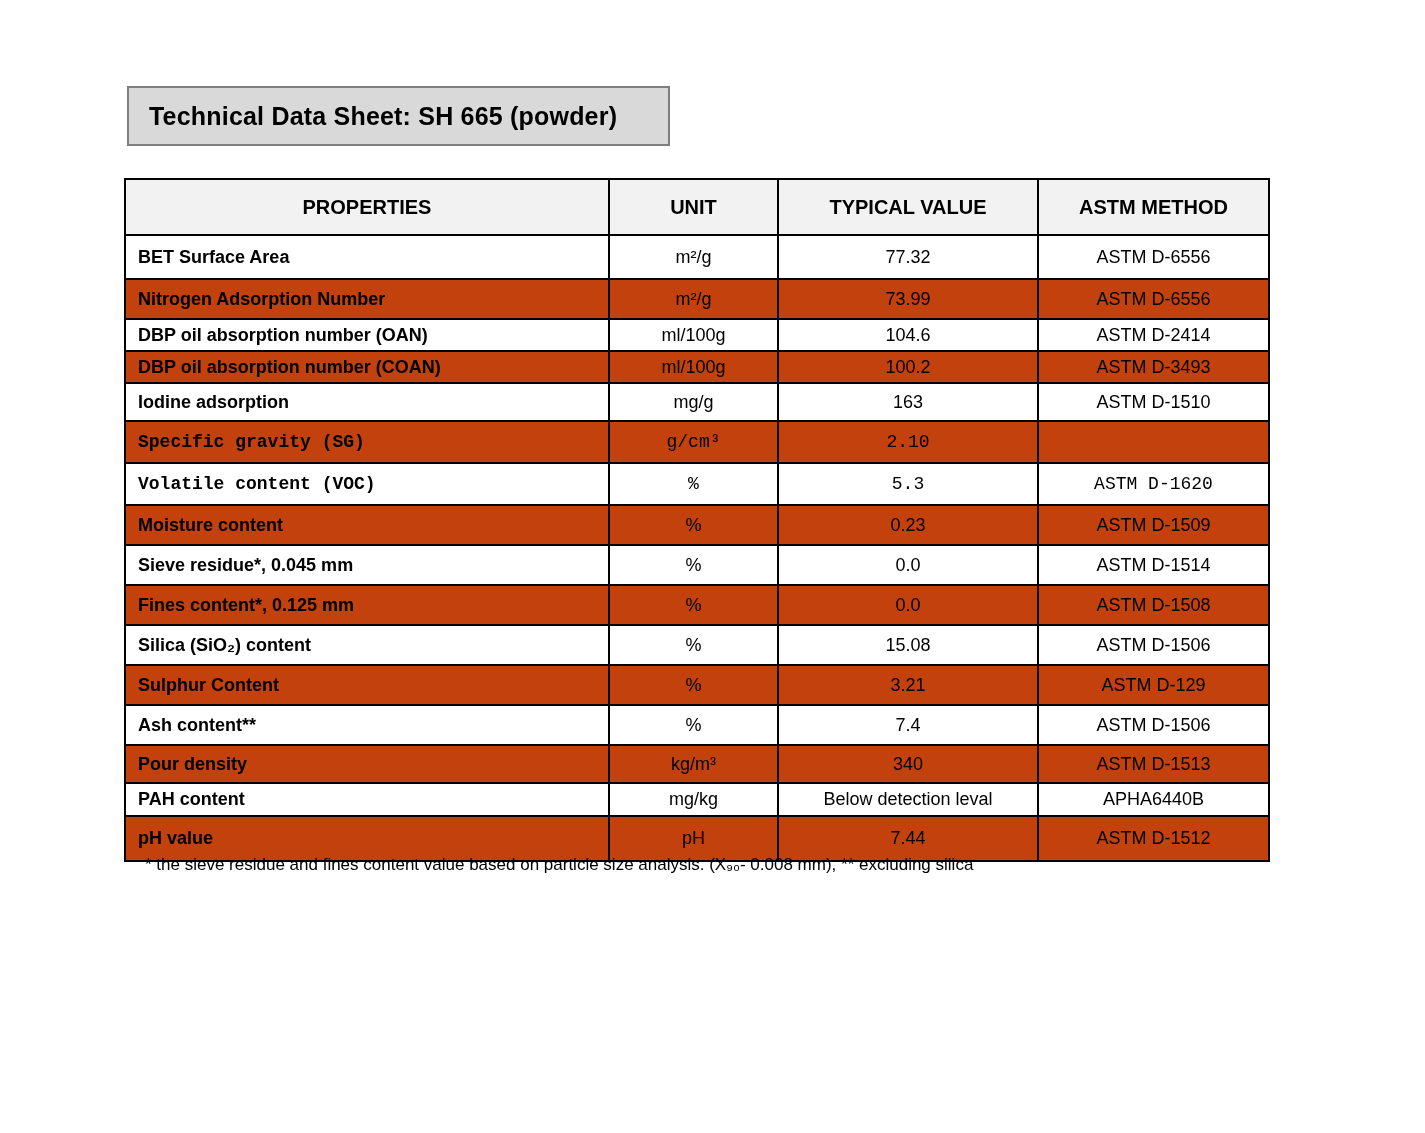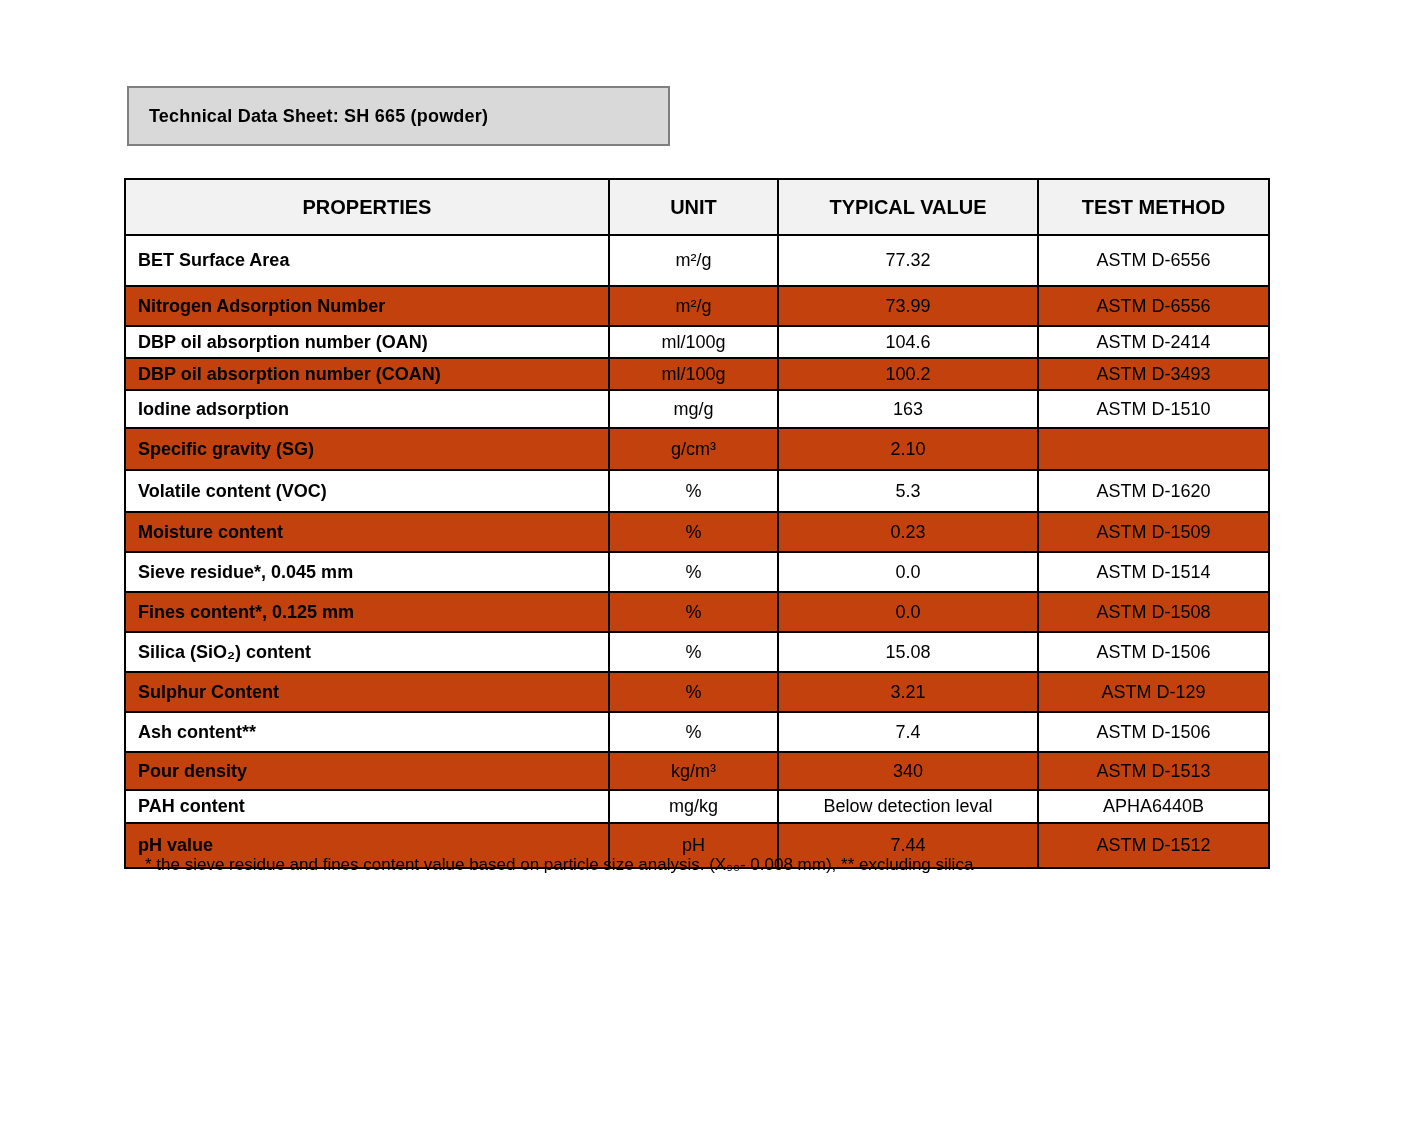--- a/index.html
+++ b/index.html
@@ -21,21 +21,21 @@
     left: 127px;
     top: 86px;
     width: 543px;
     height: 60px;
     background: #d9d9d9;
     border: 2px solid #7f7f7f;
     box-sizing: border-box;
     display: flex;
     align-items: center;
     padding-left: 20px;
-    font-size: 18px;
+    font-size: 25px;
     font-weight: bold;
     letter-spacing: 0.2px;
   }
   table.data-table {
     position: absolute;
     left: 124px;
     top: 178px;
     width: 1144px;
     border-collapse: collapse;
     table-layout: fixed;
@@ -67,22 +67,22 @@
     padding-left: 12px;
     font-weight: bold;
   }
   table.data-table tbody tr.stripe td {
     background: #c2410c;
   }
   tr.rh32 { height: 32px; border-radius: 13px; }
   tr.rh33 { height: 33px; border-radius: 12px; }
   tr.rh38 { height: 38px; }
   tr.rh40 { height: 40px; }
-  tr.rh42 { height: 42px; }
-  tr.rh44 { height: 51px; }
+  tr.rh42 { height: 42px; font-family: Liberation Mono, monospace; }
+  tr.rh44 { height: 44px; }
   tr.rh45 { height: 45px; }
   .footnote {
     position: absolute;
     left: 145px;
     top: 855px;
     width: 1130px;
     font-size: 17px;
     font-weight: normal;
   }
 </style>
@@ -100,21 +100,21 @@
       <col style="width:484px">
       <col style="width:169px">
       <col style="width:260px">
       <col style="width:231px">
     </colgroup>
     <thead>
       <tr>
         <th>PROPERTIES</th>
         <th>UNIT</th>
         <th>TYPICAL VALUE</th>
-        <th>TEST METHOD</th>
+        <th>ASTM METHOD</th>
       </tr>
     </thead>
     <tbody>
       <tr class="rh44">
         <td class="prop">BET Surface Area</td>
         <td class="unit">m²/g</td>
         <td class="val">77.32</td>
         <td class="method">ASTM D-6556</td>
       </tr>
       <tr class="rh40 stripe">

